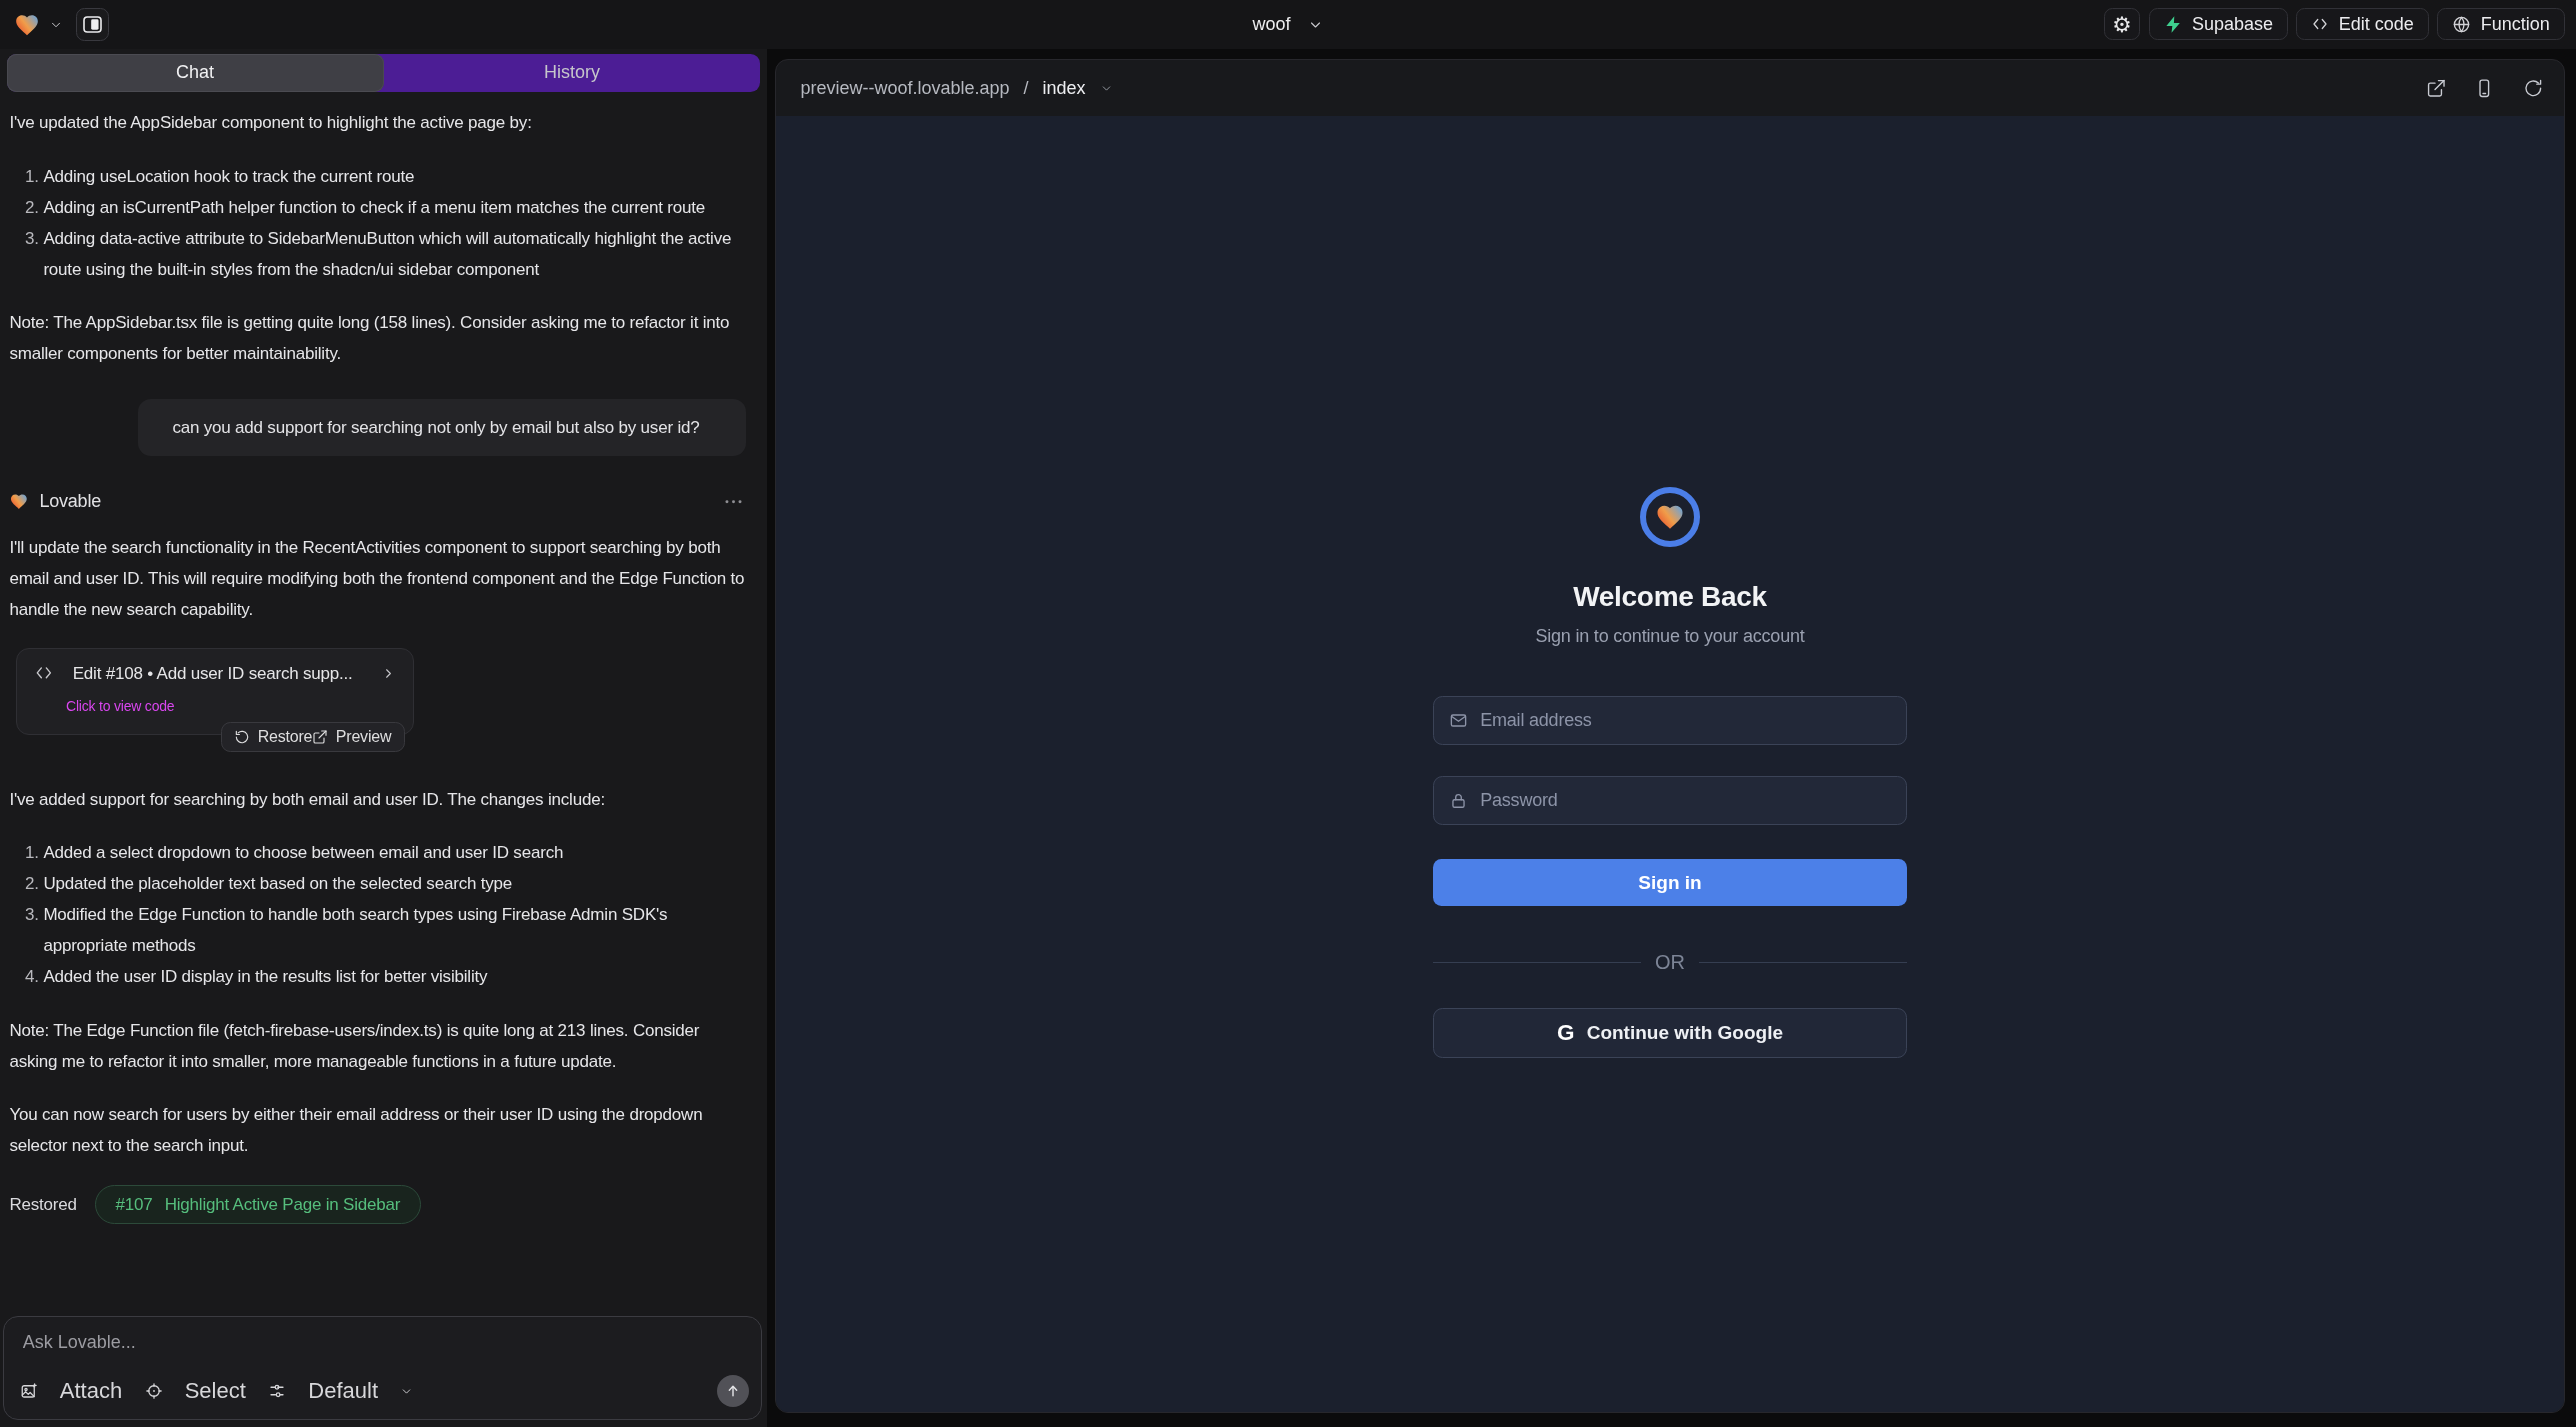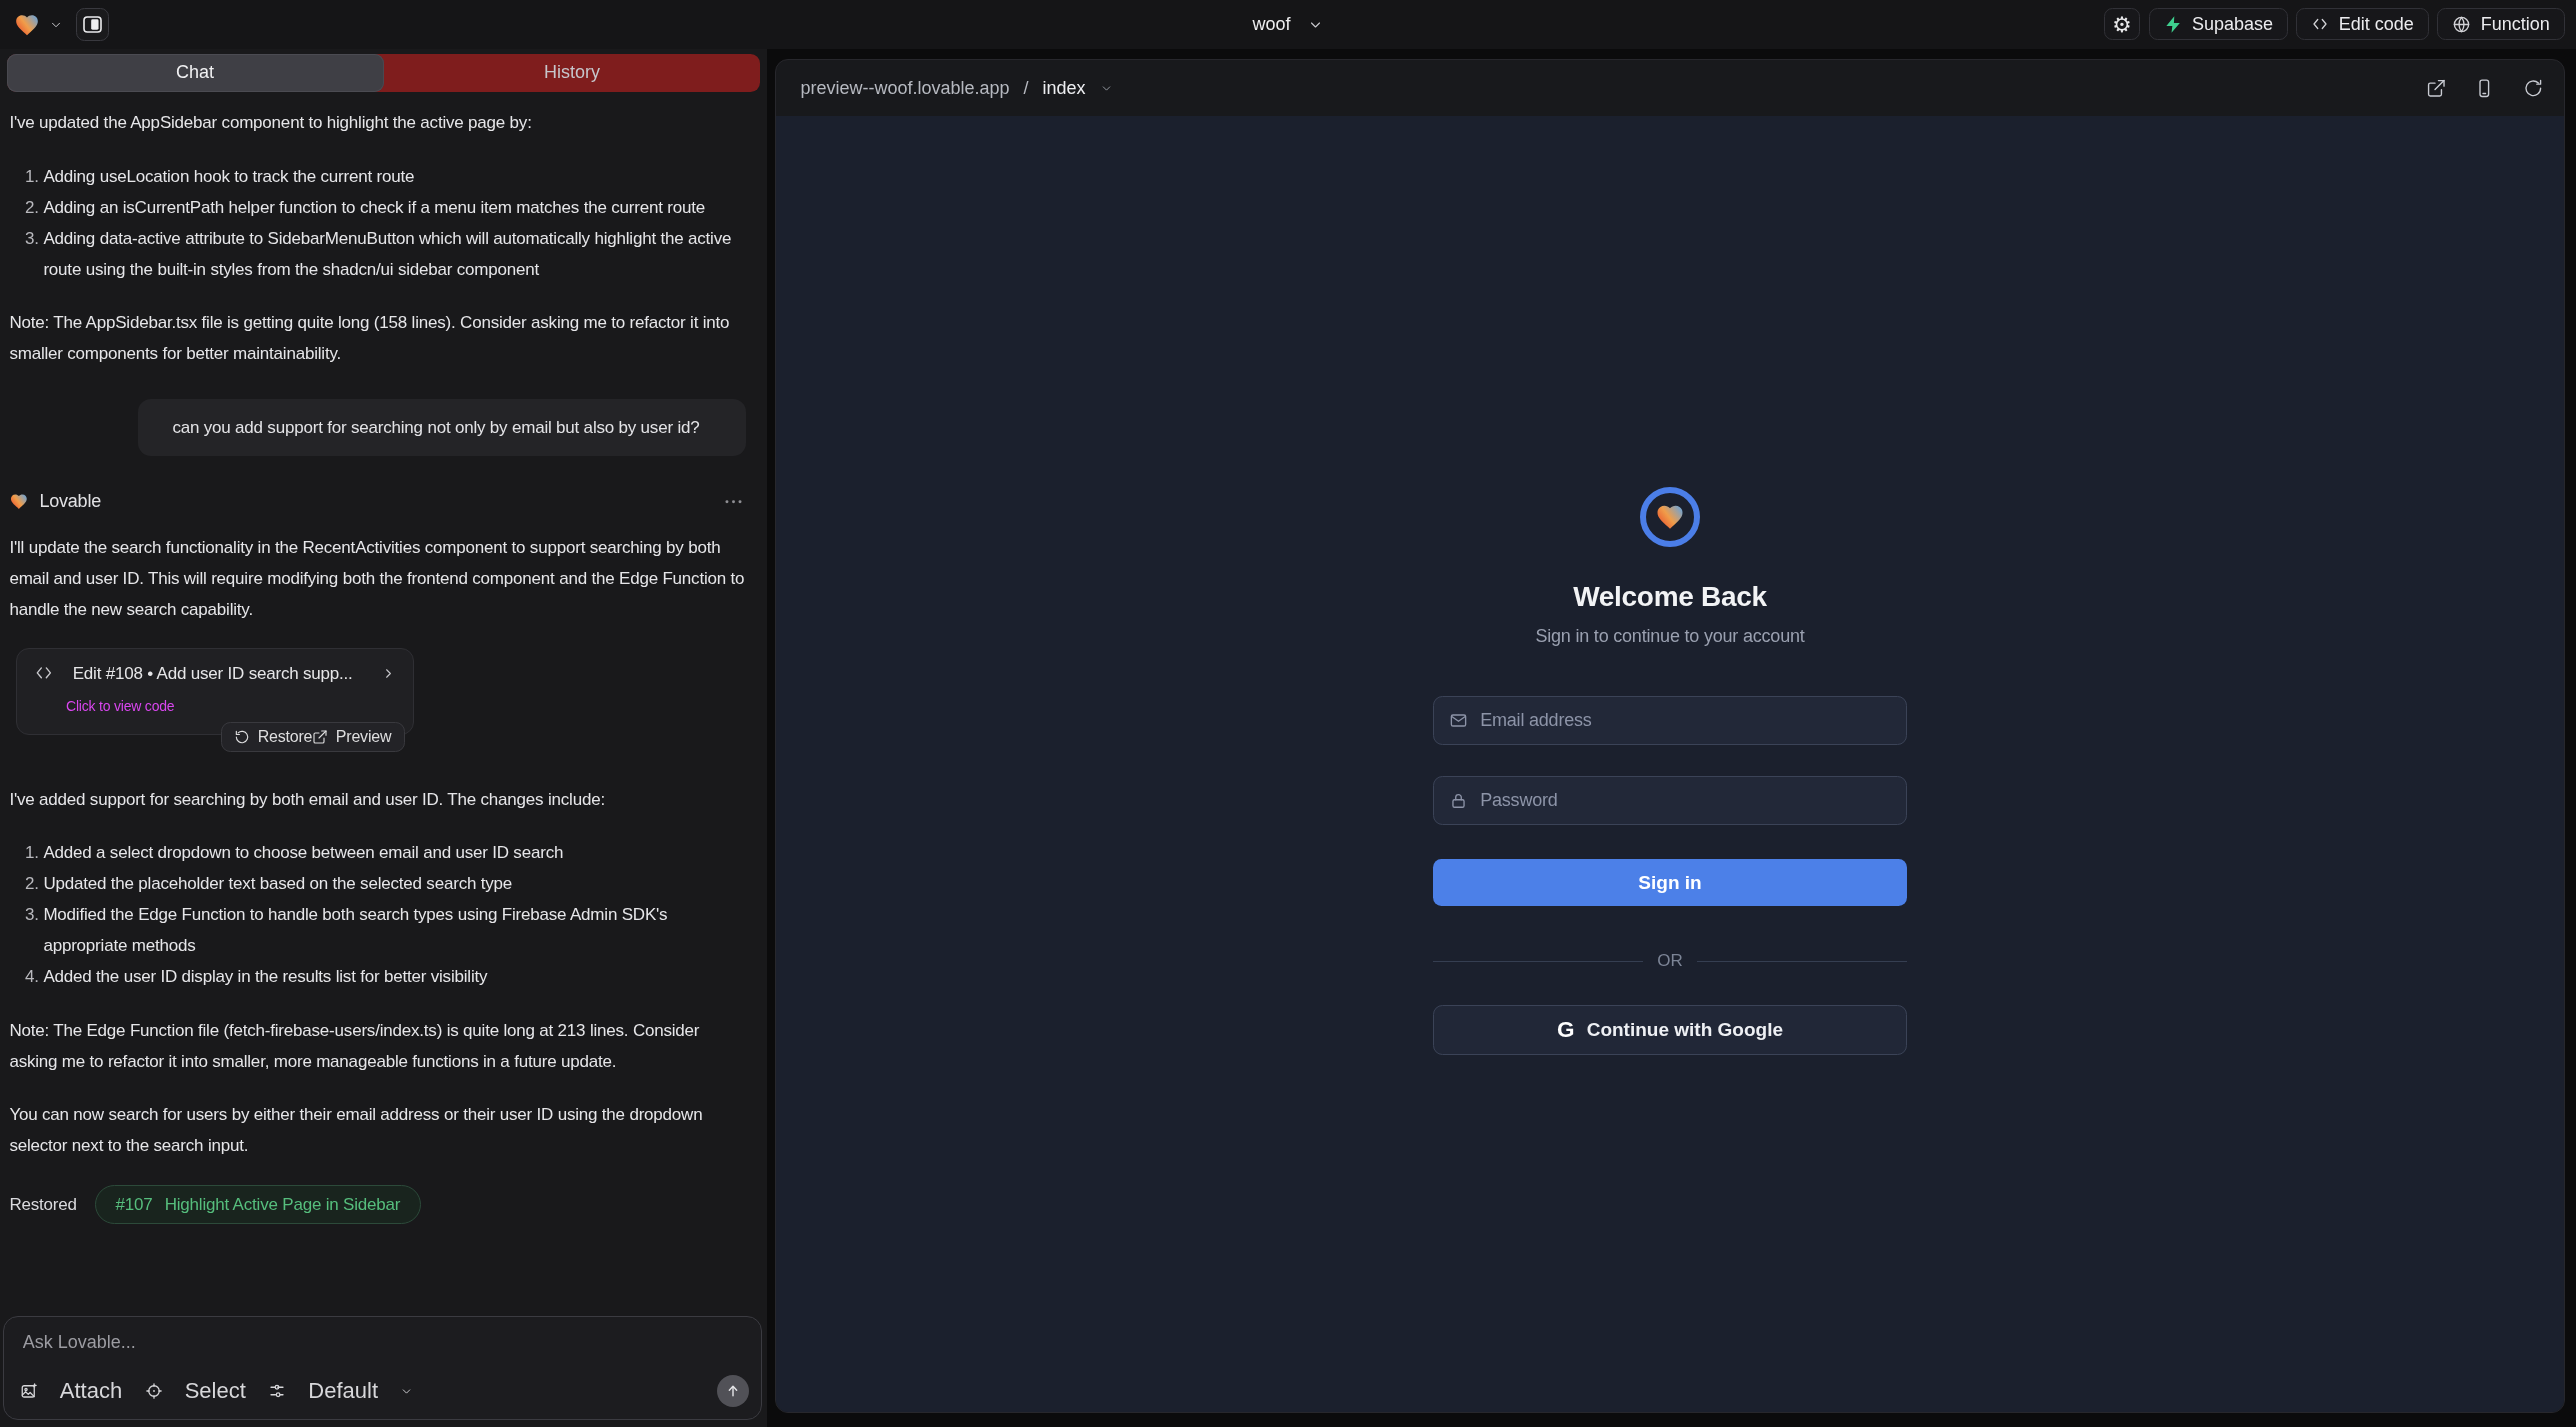--- a/index.html
+++ b/index.html
@@ -14,21 +14,21 @@
   .panel-btn { width:33px; height:33px; margin-left:13px; border:0.9px solid #39393f; border-radius:8.4px; background:#1a1a1c; display:flex; align-items:center; justify-content:center; }
   .tb-center { position:absolute; left:50%; top:0; transform:translateX(-50%); height:49px; display:flex; align-items:center; gap:17px; }
   .project-name { font-size:18px; color:#ededef; }
   .tb-right { position:absolute; right:11.3px; top:8.4px; display:flex; gap:8.4px; }
   .tb-btn { height:32px; border:0.9px solid #313137; border-radius:8.4px; background:#17171a; display:flex; align-items:center; gap:9.4px; padding:0 14px; color:#ececef; font-size:18px; cursor:pointer; }
   .tb-btn.icon-only { padding:0 7.5px; }
   .gear-glyph { font-size:21.6px; color:#e8e8ea; line-height:1; }
 
   
   .chat-panel { position:absolute; top:49px; left:0; width:767px; bottom:0; background:#19191b; }
-  .tabs { position:absolute; top:4.7px; left:6.6px; right:6.6px; height:38px; background:#7f1d1d; border-radius:9.4px; display:flex; }
+  .tabs { position:absolute; top:4.7px; left:6.6px; right:6.6px; height:38px; background:#4c1d95; border-radius:9.4px; display:flex; }
   .tab { flex:1; display:flex; align-items:center; justify-content:center; font-size:18px; color:#c6c6cb; border-radius:9.4px; cursor:pointer; }
   .tab.active { background:#3f3f45; color:#f1f1f3; box-shadow:inset 0 0 0 0.9px #4b4b52; }
 
   .chat-scroll { position:absolute; top:43px; left:0; right:0; bottom:116px; padding:15px 20.6px 0 9.4px; font-size:17px; line-height:31px; letter-spacing:-0.2px; color:#e6e6e9; overflow:hidden; }
   .chat-scroll p { margin:0 0 22.5px; }
   .chat-scroll ol { margin:0 0 22.5px; padding-left:34px; }
   .chat-scroll li { color:#e6e6e9; }
   .chat-scroll li::marker { color:#b9b9be; }
 
   .bubble-row { display:flex; justify-content:flex-end; margin:30px 0 0; }
@@ -72,21 +72,21 @@
   .auth { margin-top:371px; width:474px; display:flex; flex-direction:column; align-items:center; }
   .logo-ring { width:60px; height:60px; border-radius:50%; border:6.6px solid #4b7ee8; display:flex; align-items:center; justify-content:center; }
   .auth-title { margin-top:34px; font-size:28px; font-weight:bold; color:#f2f3f5; letter-spacing:-0.3px; }
   .auth-sub { margin-top:13px; font-size:18px; color:#9aa0b0; letter-spacing:-0.2px; }
   .field { margin-top:49px; width:100%; height:49px; border:0.9px solid #3b4357; border-radius:9.4px; background:#222838; display:flex; align-items:center; gap:12.2px; padding:0 15px; }
   .field + .field { margin-top:31px; }
   .field input { flex:1; background:transparent; border:none; outline:none; font-size:18px; color:#dfe3ec; font-family:inherit; letter-spacing:-0.2px; }
   .field input::placeholder { color:#8d94a8; }
   .field .ic { stroke:#8d94a8; }
   .signin-btn { margin-top:34px; width:100%; height:47px; border-radius:8.4px; background:#4c80e8; color:#ffffff; font-size:19px; font-weight:bold; display:flex; align-items:center; justify-content:center; cursor:pointer; }
-  .or-row { margin-top:45px; width:100%; display:flex; align-items:center; gap:14px; color:#7c8496; font-size:17px; }
+  .or-row { margin-top:45px; width:100%; display:flex; align-items:center; gap:14px; color:#7c8496; font-size:20px; }
   .or-line { flex:1; height:0.9px; background:#353e51; }
   .google-btn { margin-top:34px; width:100%; height:50px; border-radius:9.4px; border:0.9px solid #3b4357; background:#212737; display:flex; align-items:center; justify-content:center; gap:12.2px; color:#eef0f4; font-size:19px; font-weight:600; cursor:pointer; }
   .g-glyph { font-size:22.5px; font-weight:bold; color:#ffffff; line-height:1; }
 </style>
 </head>
 <body>
 
 <svg width="0" height="0" style="position:absolute">
   <defs>
     <linearGradient id="hg" x1="0" y1="0.85" x2="1" y2="0.15">

